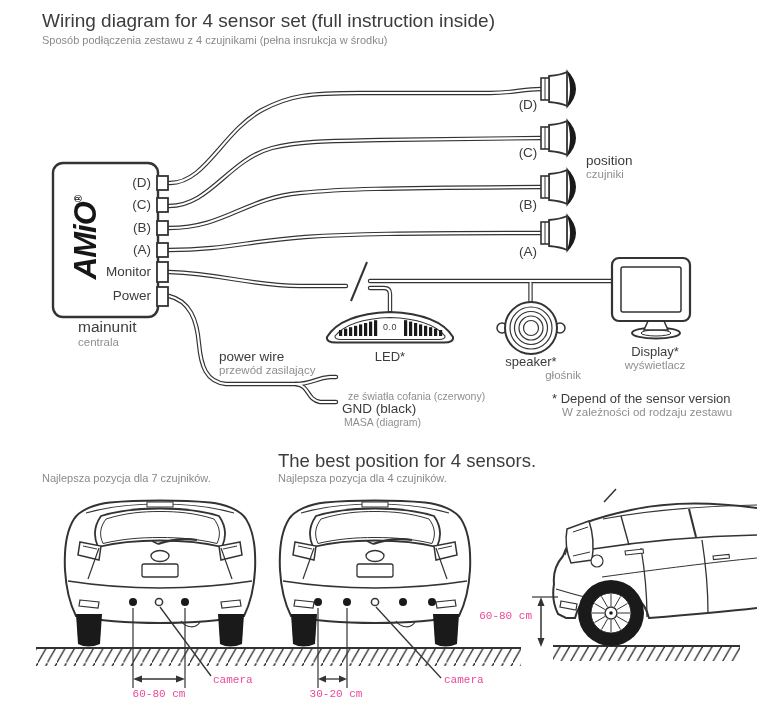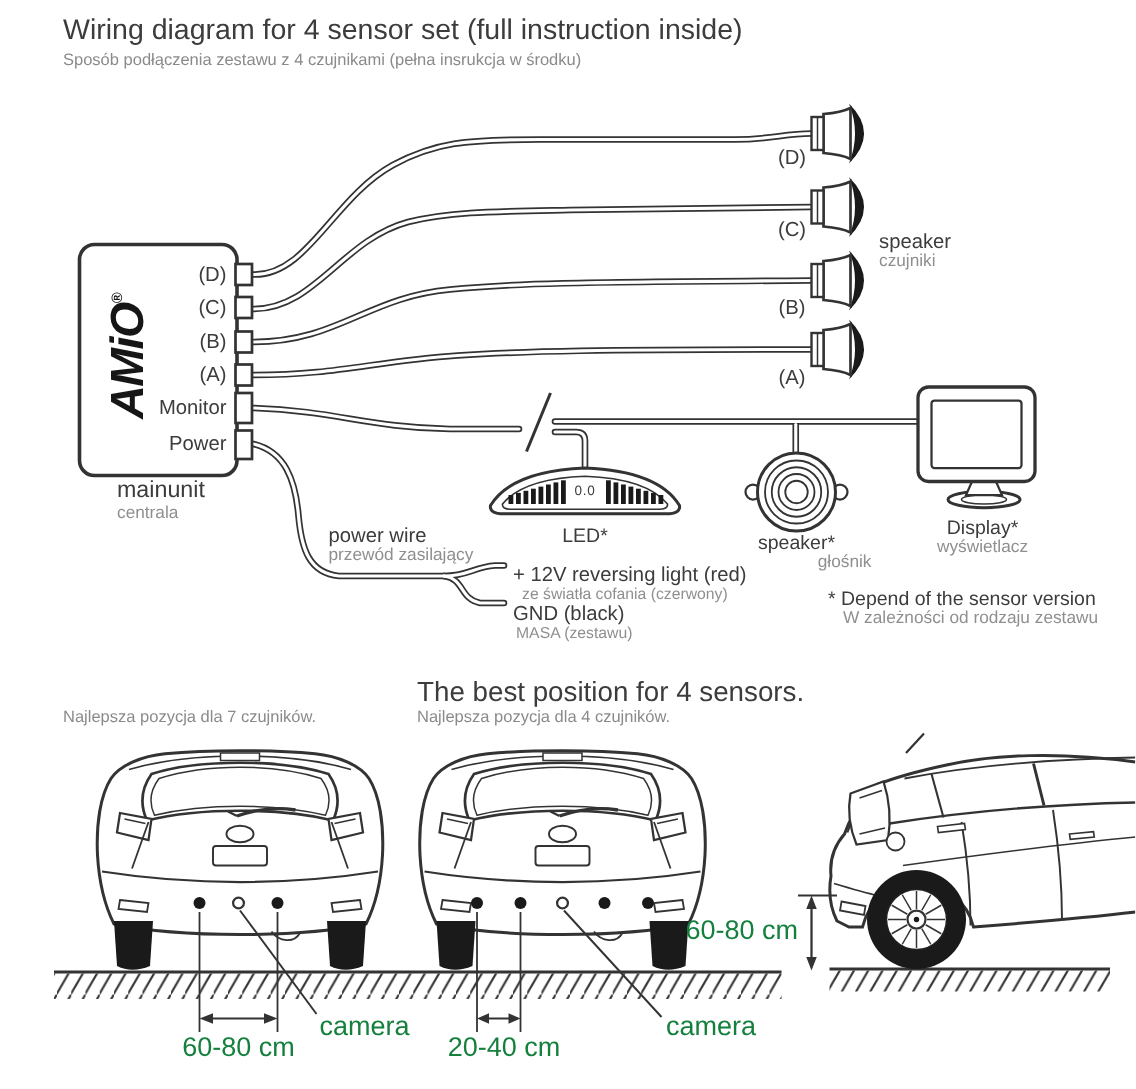--- a/index.html
+++ b/index.html
@@ -3,21 +3,21 @@
 <meta charset="utf-8">
 <style>
   html,body{margin:0;padding:0;background:#fff;}
   .stage{position:relative;width:757px;height:726px;background:#ffffff;
          font-family:"Liberation Sans",sans-serif;color:#3c3c3c;overflow:hidden;}
   .abs{position:absolute;white-space:nowrap;}
   .t-title{font-size:19px;color:#3c3c3c;text-align:center;}
   .t-sub{font-size:11px;color:#8a8a8a;}
   .t-h2{font-size:18.5px;color:#3c3c3c;}
   .t-label{font-size:13.5px;color:#3c3c3c;}
-  .t-label14{font-size:18px;color:#15803d;}
+  .t-label14{font-size:11px;color:#ec4899;font-family:Liberation Mono, monospace;}
   .t-label145{font-size:13px;color:#3c3c3c;}
   .t-muted{font-size:11.5px;color:#8f8f8f;}
   .t-muted105{font-size:10.5px;color:#8f8f8f;}
   .t-port{font-size:13.5px;color:#3c3c3c;text-align:right;}
   .t-center{text-align:center;}
   .t-right{text-align:right;}
   .logo{font-weight:bold;font-style:italic;font-size:31px;letter-spacing:-1px;color:#161616;
         text-align:center;transform:rotate(-90deg);}
   .logo .reg{font-size:10px;vertical-align:14px;font-style:normal;letter-spacing:0;}
   .led-val{font-size:9px;color:#3c3c3c;text-align:center;letter-spacing:0.5px;}
@@ -280,43 +280,42 @@
   <div class="abs t-port" style="left:59px;top:242px;width:92px;">(A)</div>
   <div class="abs t-port" style="left:59px;top:264px;width:92px;">Monitor</div>
   <div class="abs t-port" style="left:59px;top:288px;width:92px;">Power</div>
   <div class="abs" style="left:78px;top:318px;font-size:15.5px;">mainunit</div>
   <div class="abs t-muted" style="left:78px;top:336px;">centrala</div>
 
   <div class="abs t-label t-center" style="left:506px;top:97px;width:44px;">(D)</div>
   <div class="abs t-label t-center" style="left:506px;top:145px;width:44px;">(C)</div>
   <div class="abs t-label t-center" style="left:506px;top:197px;width:44px;">(B)</div>
   <div class="abs t-label t-center" style="left:506px;top:244px;width:44px;">(A)</div>
-  <div class="abs t-label" style="left:586px;top:153px;">speaker</div>
+  <div class="abs t-label" style="left:586px;top:153px;">position</div>
   <div class="abs t-muted" style="left:586px;top:168px;">czujniki</div>
 
   <div class="abs led-val" style="left:374px;top:322px;width:32px;">0.0</div>
   <div class="abs t-label145 t-center" style="left:350px;top:349px;width:80px;">LED*</div>
   <div class="abs t-label145 t-center" style="left:481px;top:354px;width:100px;">speaker*</div>
   <div class="abs t-muted t-center" style="left:481px;top:369px;width:100px;text-align:right;">głośnik</div>
   <div class="abs t-label145 t-center" style="left:605px;top:344px;width:100px;">Display*</div>
   <div class="abs t-muted t-center" style="left:605px;top:359px;width:100px;">wyświetlacz</div>
 
   <div class="abs t-label" style="left:219px;top:349px;">power wire</div>
   <div class="abs t-muted" style="left:219px;top:364px;">przewód zasilający</div>
-  <div class="abs t-label" style="left:342px;top:375px;">+ 12V reversing light (red)</div>
   <div class="abs t-muted105" style="left:348px;top:390px;">ze światła cofania (czerwony)</div>
   <div class="abs t-label" style="left:342px;top:401px;">GND (black)</div>
-  <div class="abs t-muted105" style="left:344px;top:416px;">MASA (zestawu)</div>
+  <div class="abs t-muted105" style="left:344px;top:416px;">MASA (diagram)</div>
 
   <div class="abs t-label145" style="left:552px;top:391px;">* Depend of the sensor version</div>
   <div class="abs t-muted" style="left:562px;top:406px;">W zależności od rodzaju zestawu</div>
 
   <div class="abs t-sub" style="left:42px;top:472px;">Najlepsza pozycja dla 7 czujników.</div>
   <div class="abs t-h2" style="left:278px;top:450px;">The best position for 4 sensors.</div>
   <div class="abs t-sub" style="left:278px;top:472px;">Najlepsza pozycja dla 4 czujników.</div>
 
   <div class="abs t-label14 t-center" style="left:117px;top:688px;width:84px;">60-80 cm</div>
   <div class="abs t-label14" style="left:213px;top:674px;">camera</div>
-  <div class="abs t-label14 t-center" style="left:294px;top:688px;width:84px;">20-40 cm</div>
+  <div class="abs t-label14 t-center" style="left:294px;top:688px;width:84px;">30-20 cm</div>
   <div class="abs t-label14" style="left:444px;top:674px;">camera</div>
   <div class="abs t-label14 t-right" style="left:452px;top:610px;width:80px;">60-80 cm</div>
 
 </div>
 
 </body></html>

